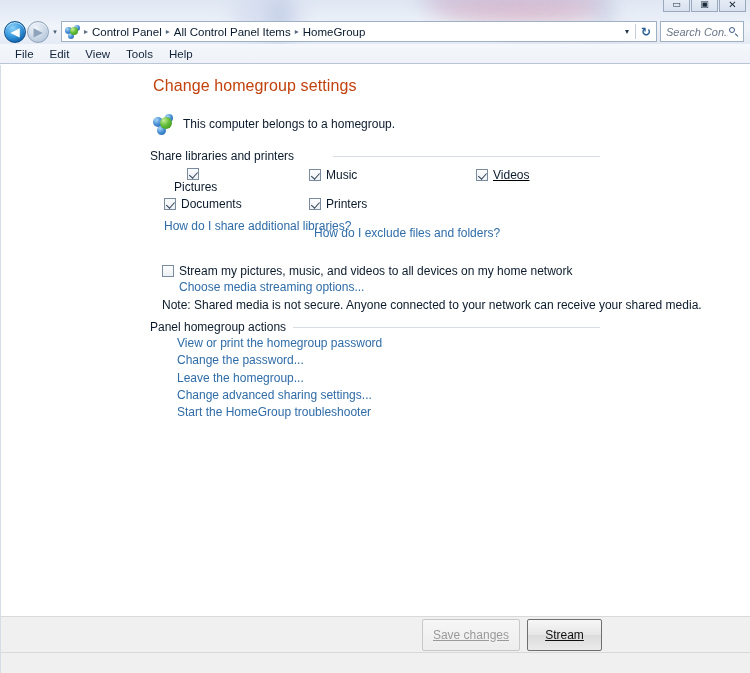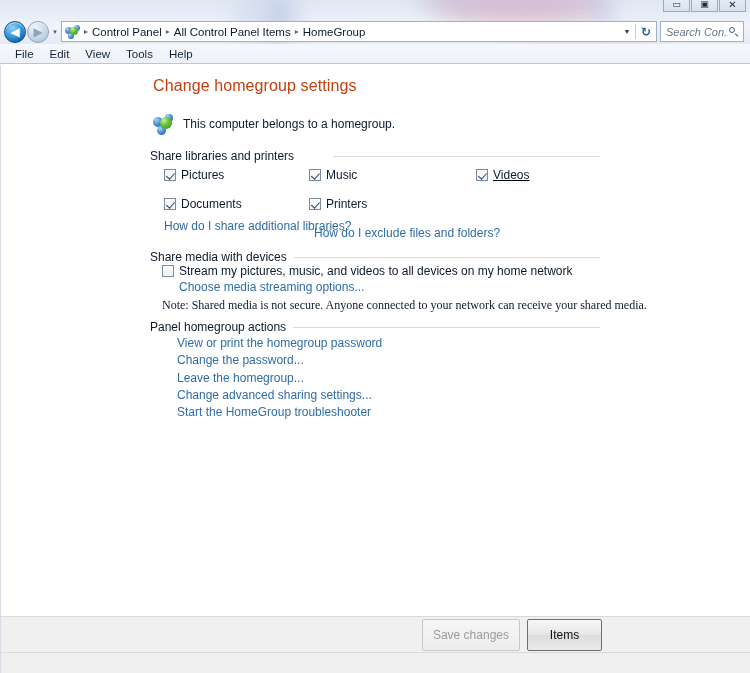--- a/index.html
+++ b/index.html
@@ -414,20 +414,21 @@
     min-width: 75px;
     height: 32px;
     font-size: 12px;
     font-family: "Liberation Sans", sans-serif;
     box-sizing: border-box;
     border-radius: 2px;
     display: flex;
     align-items: center;
     justify-content: center;
     padding: 0 10px;
+    text-decoration: underline;
   }
   .btn.disabled {
     color: #9a9a9a;
     background: linear-gradient(to bottom, #f6f6f6 0%, #ededed 100%);
     border: 1px solid #c8c8c8;
   }
   .btn.normal {
     color: #101010;
     background: linear-gradient(to bottom, #f7f7f7 0%, #e6e6e6 50%, #dcdcdc 51%, #eaeaea 100%);
     border: 1px solid #6f6f6f;
@@ -537,21 +538,21 @@
         <div class="sphere hg-green"></div>
       </div>
       <div class="status-text">This computer belongs to a homegroup.</div>
     </div>
 
     <div class="section-head" style="left:149px; top:84px;gap:32px;">
       <span class="label">Share libraries and printers</span>
       <span class="rule"></span>
     </div>
 
-    <div class="cb-row" style="left:163px; top:103px;">
+    <div class="cb-row" style="left:173px; top:103px;flex-direction:column;">
       <span class="cbox checked"></span>
       <span class="cb-label">Pictures</span>
     </div>
     <div class="cb-row" style="left:308px; top:103px;">
       <span class="cbox checked"></span>
       <span class="cb-label">Music</span>
     </div>
     <div class="cb-row" style="left:475px; top:103px;text-decoration:underline;">
       <span class="cbox checked"></span>
       <span class="cb-label">Videos</span>
@@ -561,47 +562,43 @@
       <span class="cb-label">Documents</span>
     </div>
     <div class="cb-row" style="left:308px; top:132px;">
       <span class="cbox checked"></span>
       <span class="cb-label">Printers</span>
     </div>
 
     <div class="link" style="left:163px; top:154px;">How do I share additional libraries?</div>
     <div class="link" style="left:313px; top:161px;">How do I exclude files and folders?</div>
 
-    <div class="section-head" style="left:149px; top:185px;">
-      <span class="label">Share media with devices</span>
-      <span class="rule"></span>
-    </div>
 
     <div class="cb-row" style="left:161px; top:199px;">
       <span class="cbox"></span>
       <span class="cb-label">Stream my pictures, music, and videos to all devices on my home network</span>
     </div>
 
     <div class="link" style="left:178px; top:215px;">Choose media streaming options...</div>
 
-    <div class="plain-note" style="left:161px; top:233px;font-family:Liberation Serif, serif;">Note: Shared media is not secure. Anyone connected to your network can receive your shared media.</div>
+    <div class="plain-note" style="left:161px; top:233px;">Note: Shared media is not secure. Anyone connected to your network can receive your shared media.</div>
 
     <div class="section-head" style="left:149px; top:255px;">
       <span class="label">Panel homegroup actions</span>
       <span class="rule"></span>
     </div>
 
     <div class="link" style="left:176px; top:271px;">View or print the homegroup password</div>
     <div class="link" style="left:176px; top:288px;">Change the password...</div>
     <div class="link" style="left:176px; top:306px;">Leave the homegroup...</div>
     <div class="link" style="left:176px; top:323px;">Change advanced sharing settings...</div>
     <div class="link" style="left:176px; top:340px;">Start the HomeGroup troubleshooter</div>
 
   </div>
 
   <div class="cmdbar">
     <div class="btn disabled">Save changes</div>
-    <div class="btn normal">Items</div>
+    <div class="btn normal">Stream</div>
   </div>
 
   <div class="statusbar"></div>
 
 </div>
 
 </body></html>

